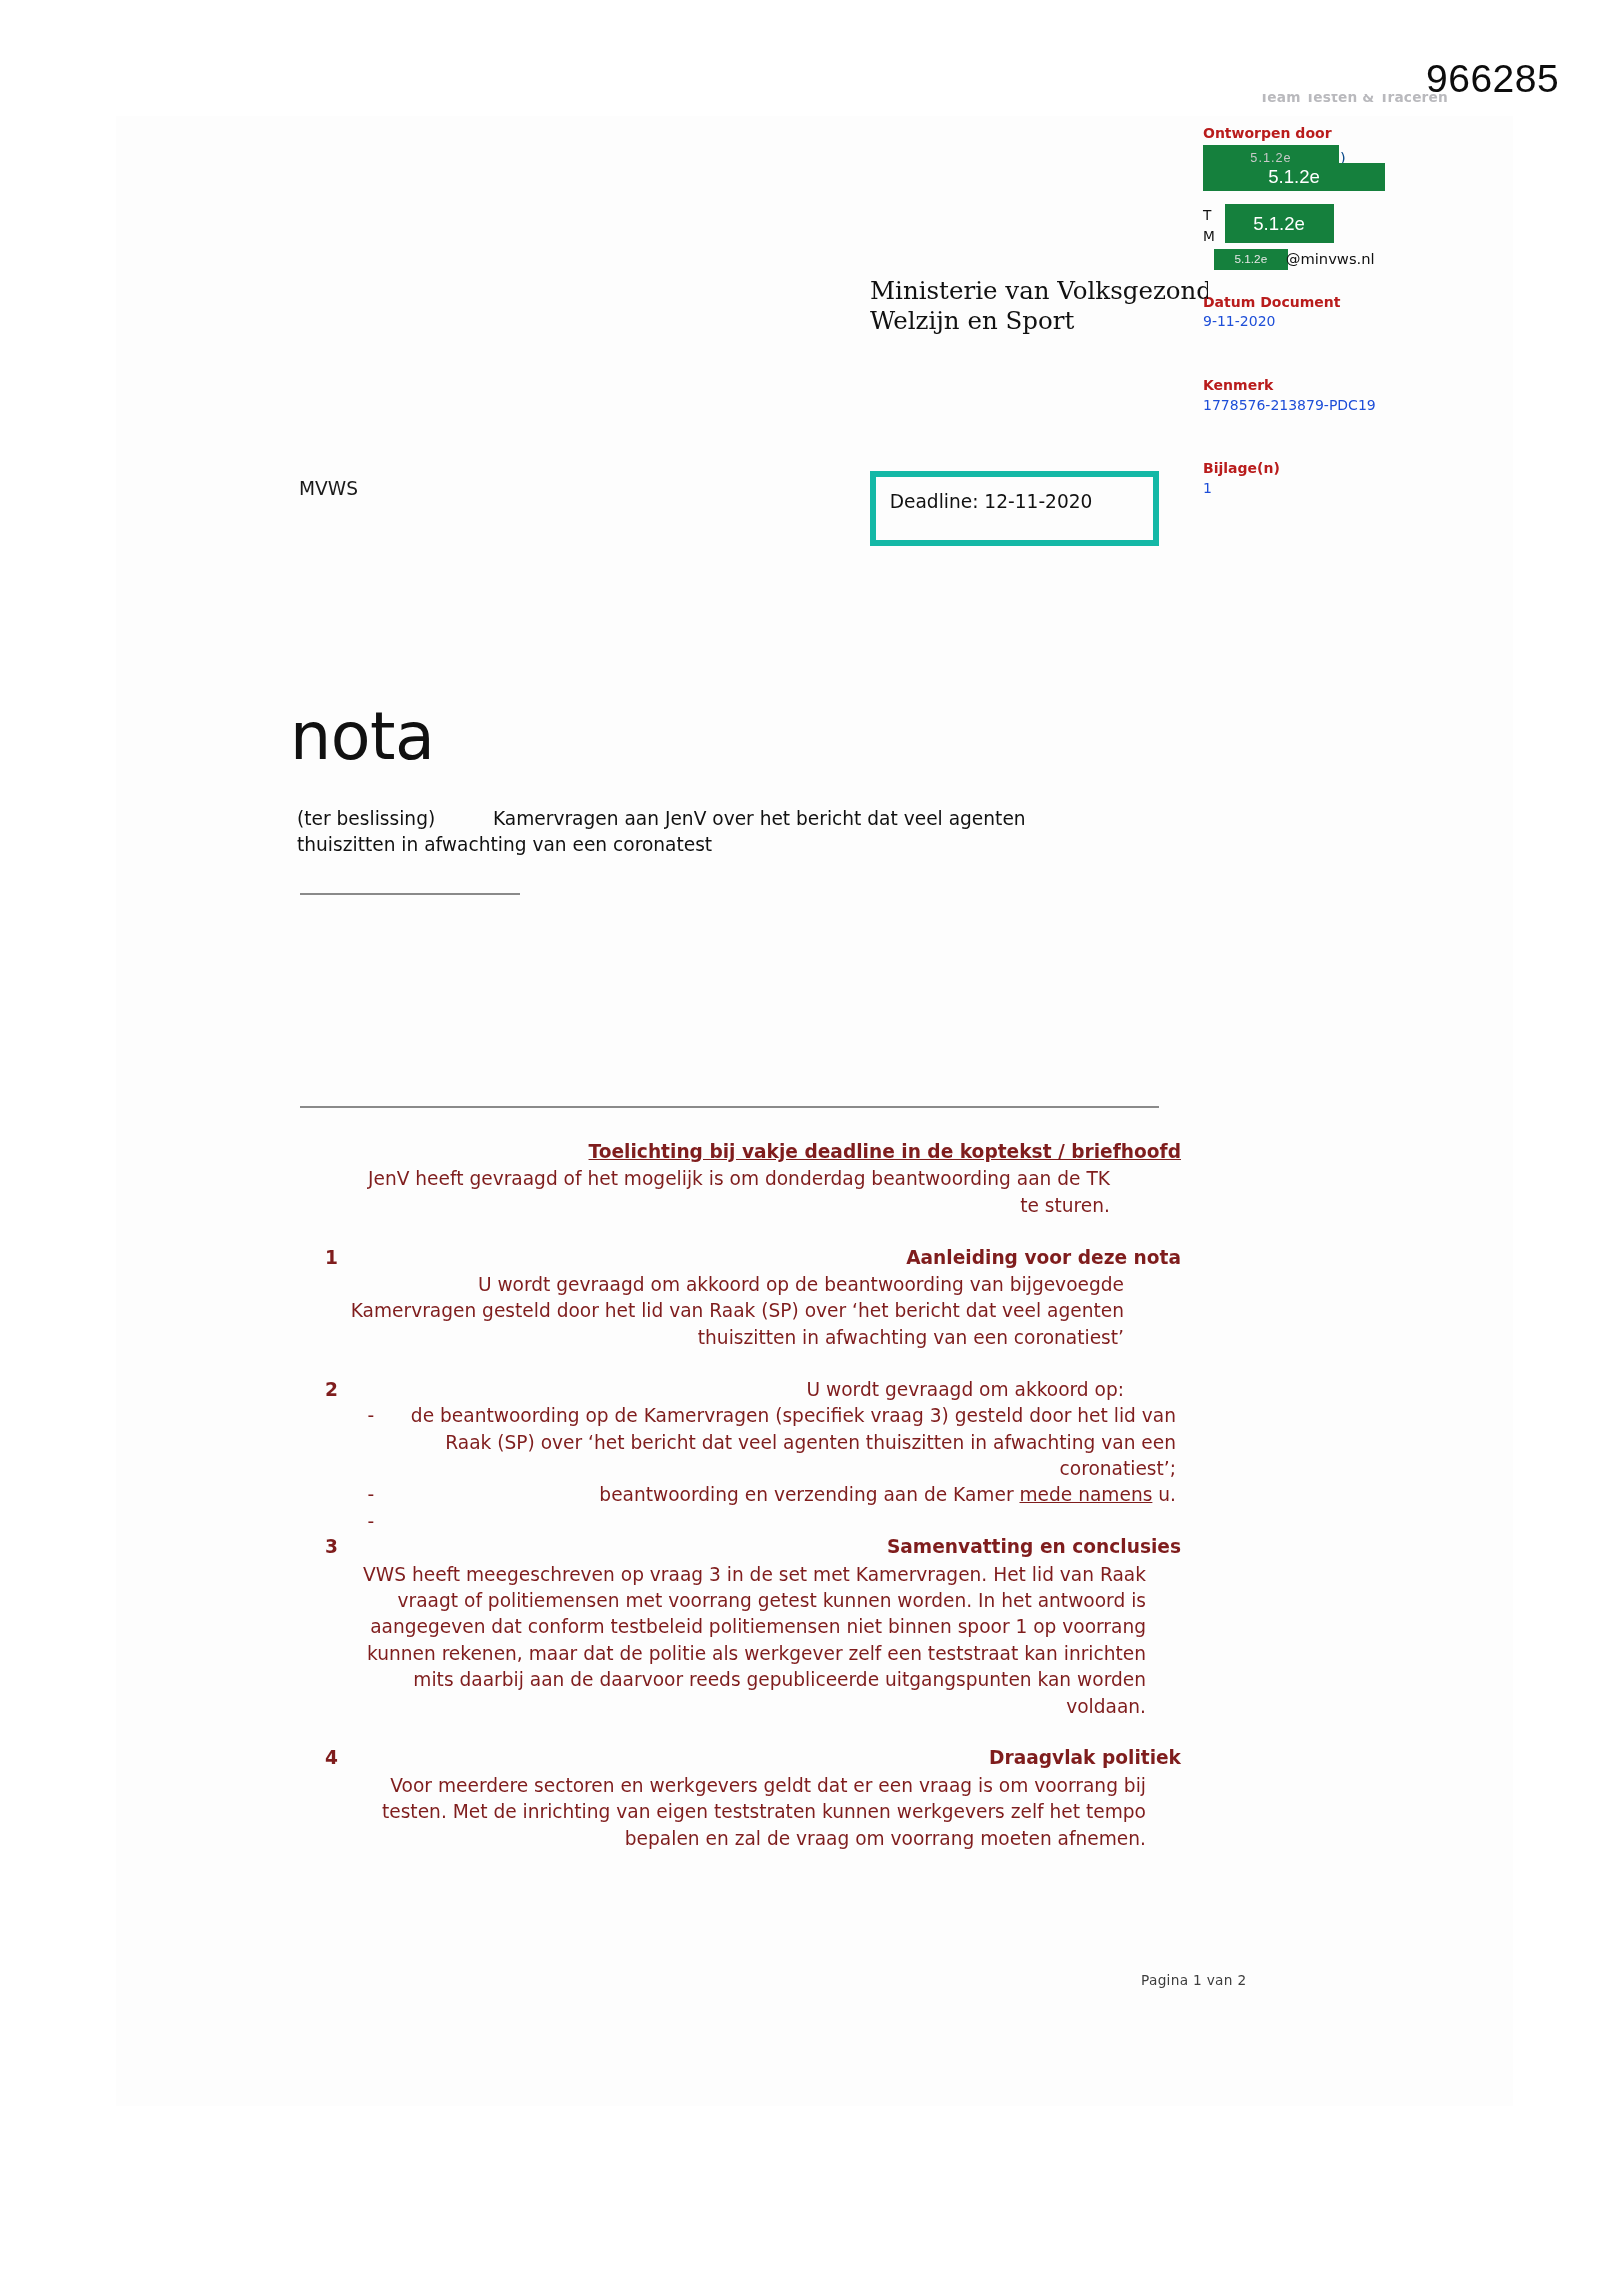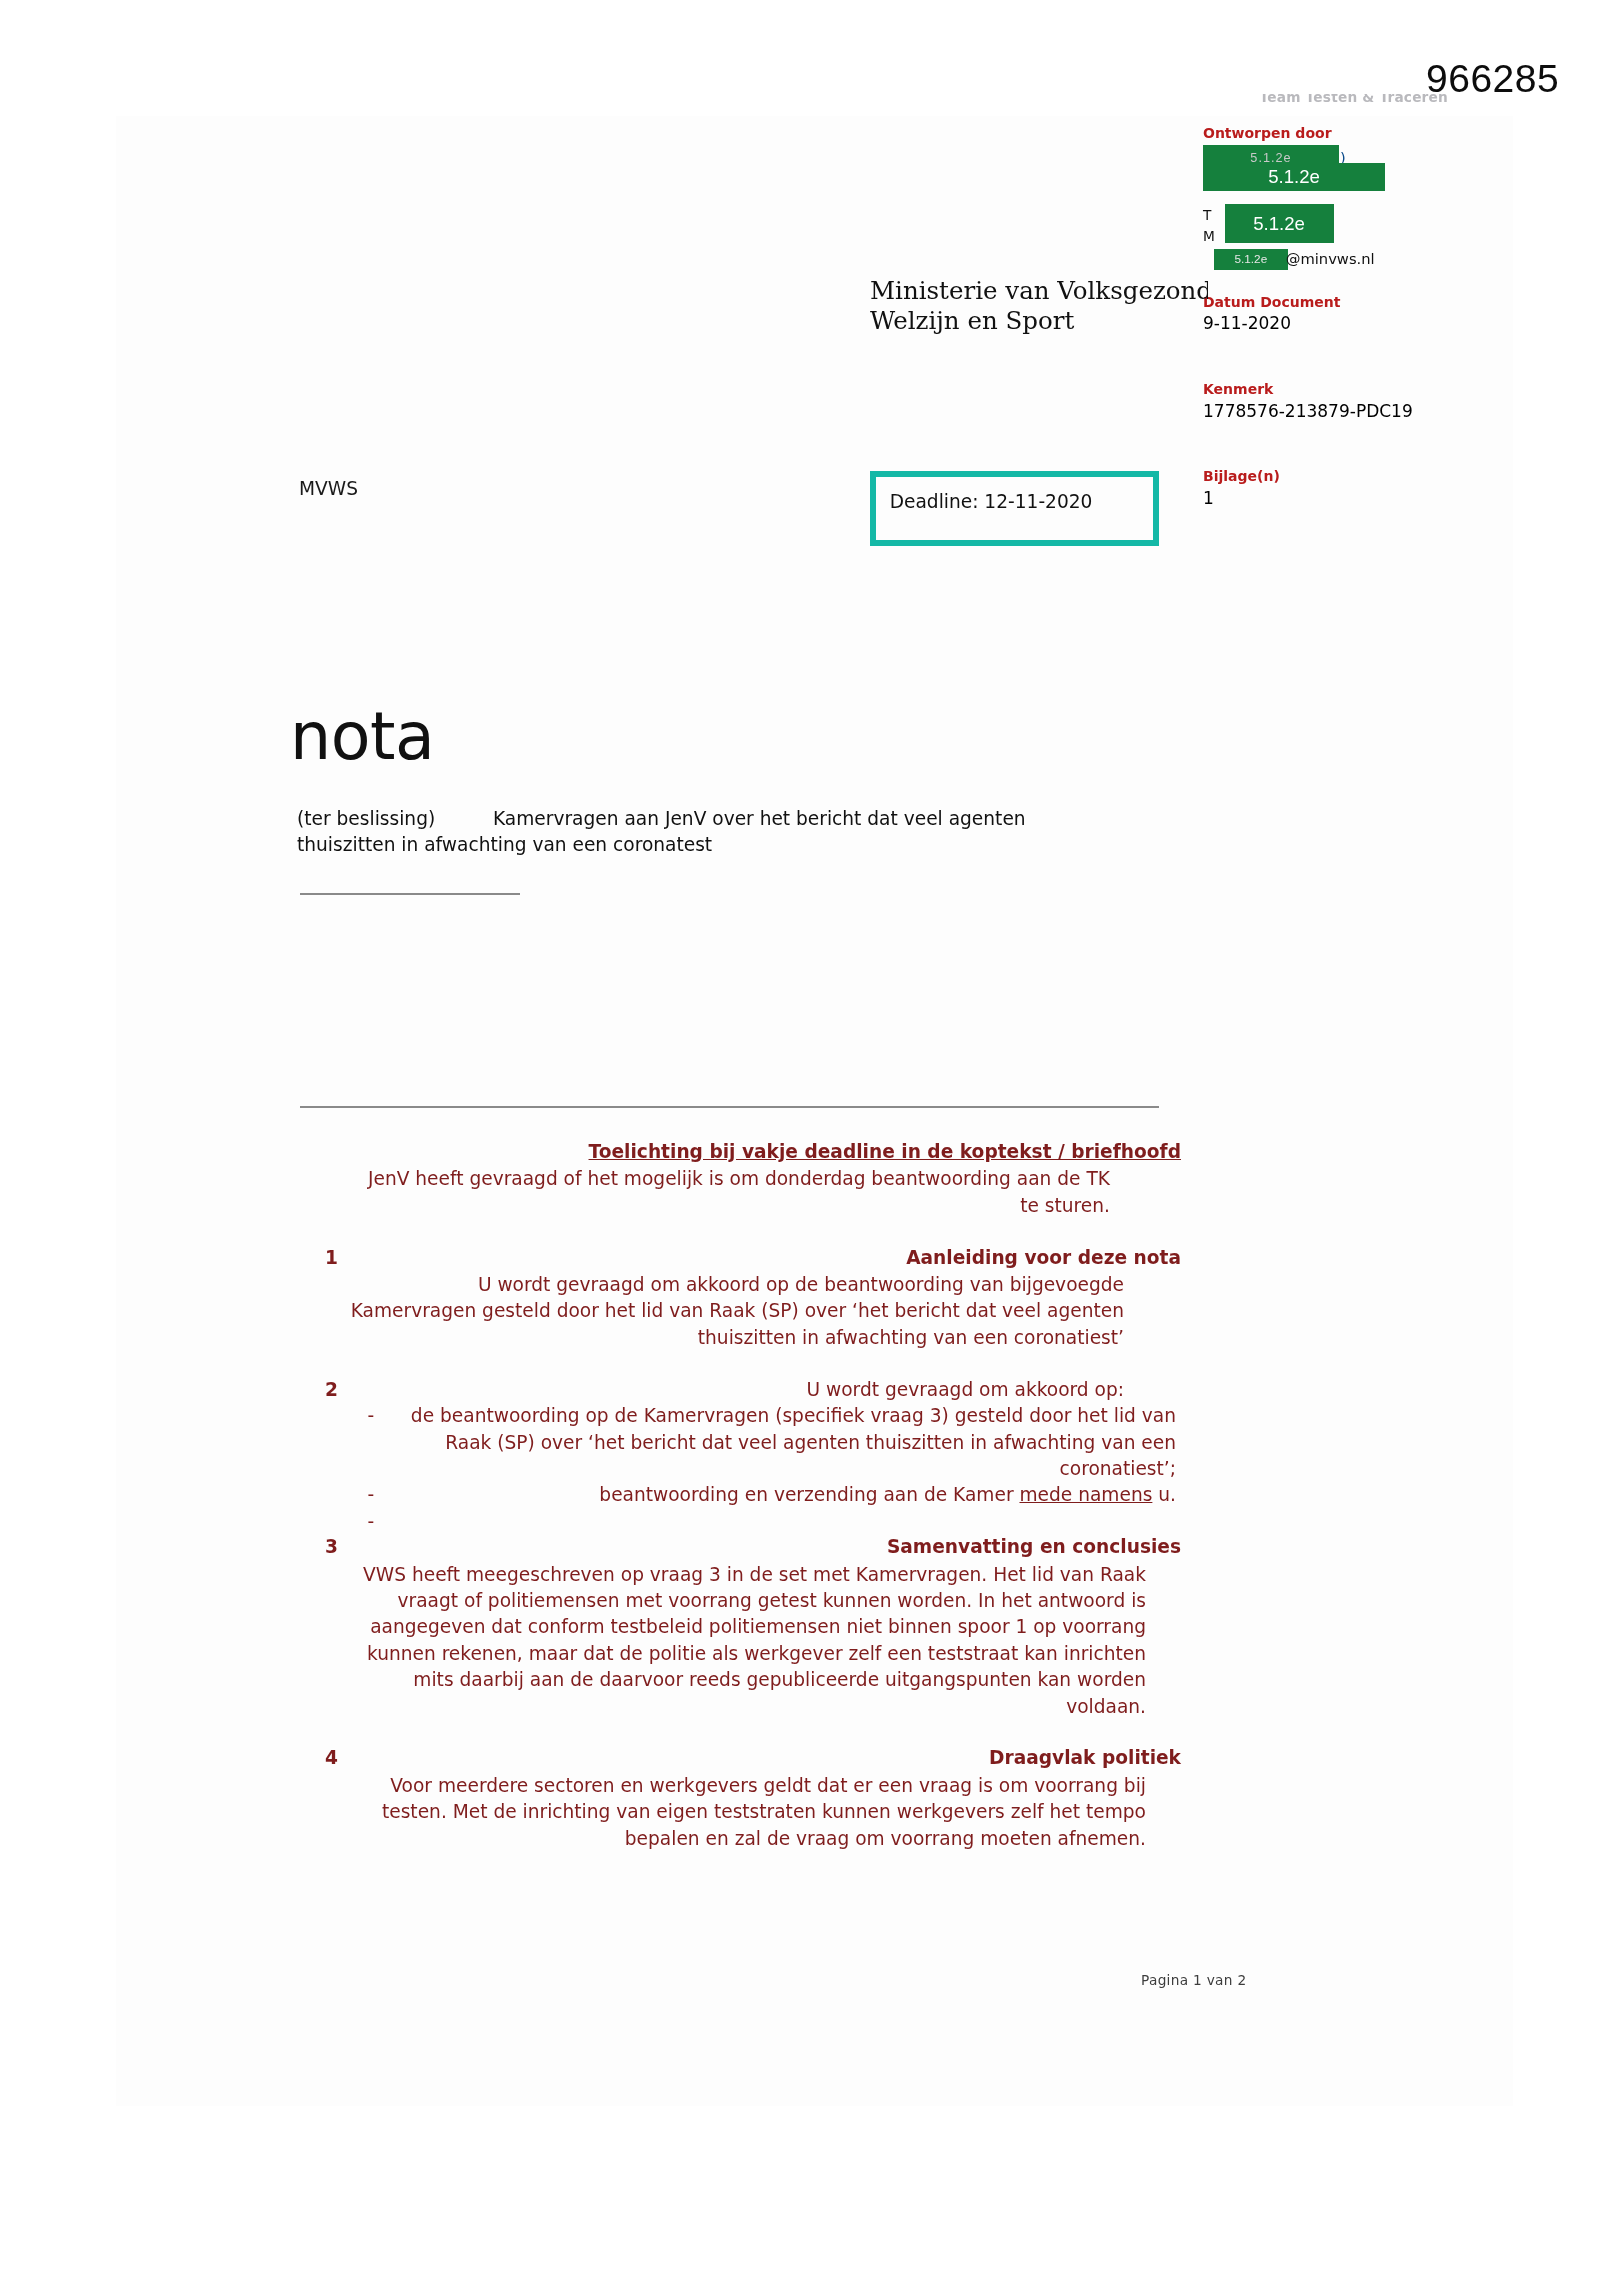--- a/index.html
+++ b/index.html
@@ -63,22 +63,22 @@
     text-align: right;
   }
   .meta-label {
     font-weight: bold;
     font-size: 14px;
     color: #b91c1c;
     margin-top: 18px;
     white-space: nowrap;
   }
   .meta-value {
-    font-size: 17px;
-    color: #000000;
+    font-size: 14px;
+    color: #1d4ed8;
     margin-top: 1px;
     white-space: nowrap;
   }
   .meta-gap { height: 26.5px; }
 
   
   .redact {
     background: #15803d;
     color: #ffffff;
     display: inline-block;

